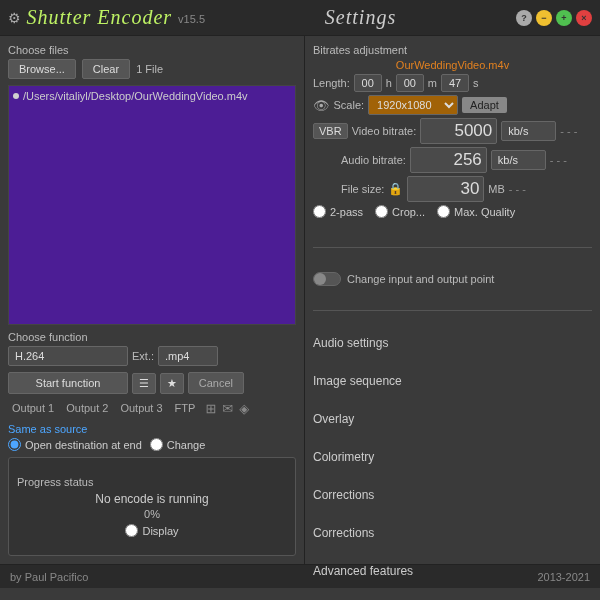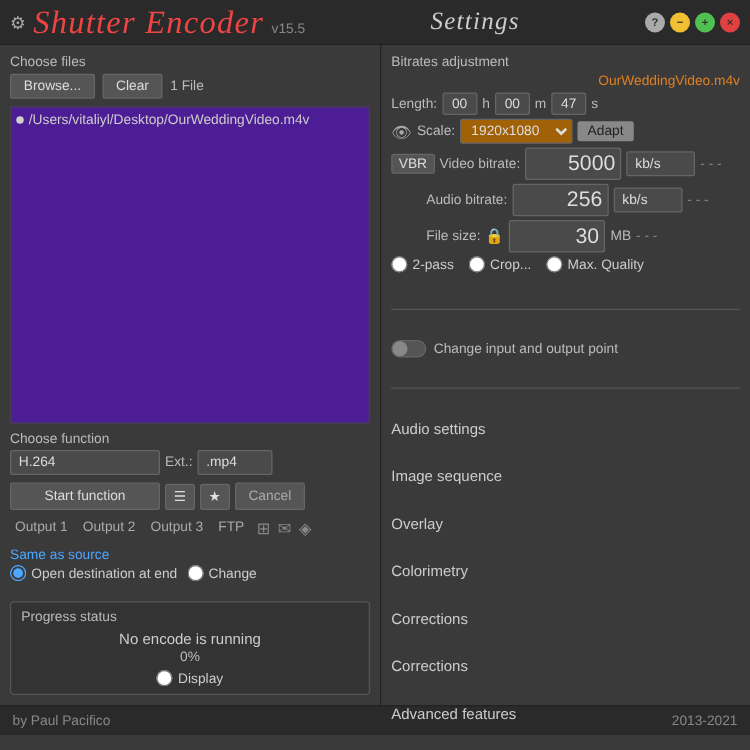--- a/index.html
+++ b/index.html
@@ -24,23 +24,23 @@
     .title-bar-left {
       display: flex;
       align-items: center;
       gap: 6px;
     }
     .gear-icon {
       color: #aaa;
       font-size: 14px;
     }
     .app-title {
-      font-size: 26px;
+      font-size: 20px;
       font-style: italic;
-      color: #ef4444;
+      color: #bef264;
       letter-spacing: 1px;
       font-family: Georgia, serif;
     }
     .version {
       font-size: 11px;
       color: #888;
       align-self: flex-end;
       margin-bottom: 4px;
     }
     .settings-title {
@@ -235,23 +235,22 @@
       gap: 4px;
       font-size: 11px;
       color: #ccc;
     }
     .radio-input {
       accent-color: #4da6ff;
     }
     .progress-area {
       border: 1px solid #555;
       border-radius: 3px;
-      padding: 6px 8px;
+      padding: 18px 8px;
       background: #333;
-      margin-top: 10px;
     }
     .progress-title {
       font-size: 11px;
       color: #bbb;
       margin-bottom: 4px;
     }
     .progress-status-text {
       text-align: center;
       font-size: 12px;
       color: #ccc;
@@ -287,21 +286,21 @@
       font-size: 11px;
       color: #888;
     }
     
     .bitrates-section {
       margin-bottom: 4px;
     }
     .filename-orange {
       color: #e08020;
       font-size: 11px;
-      text-align: right;
+      text-align: center;
       display: block;
     }
     .length-row {
       display: flex;
       align-items: center;
       gap: 4px;
       margin: 3px 0;
     }
     .time-input {
       background: #4a4a4a;

